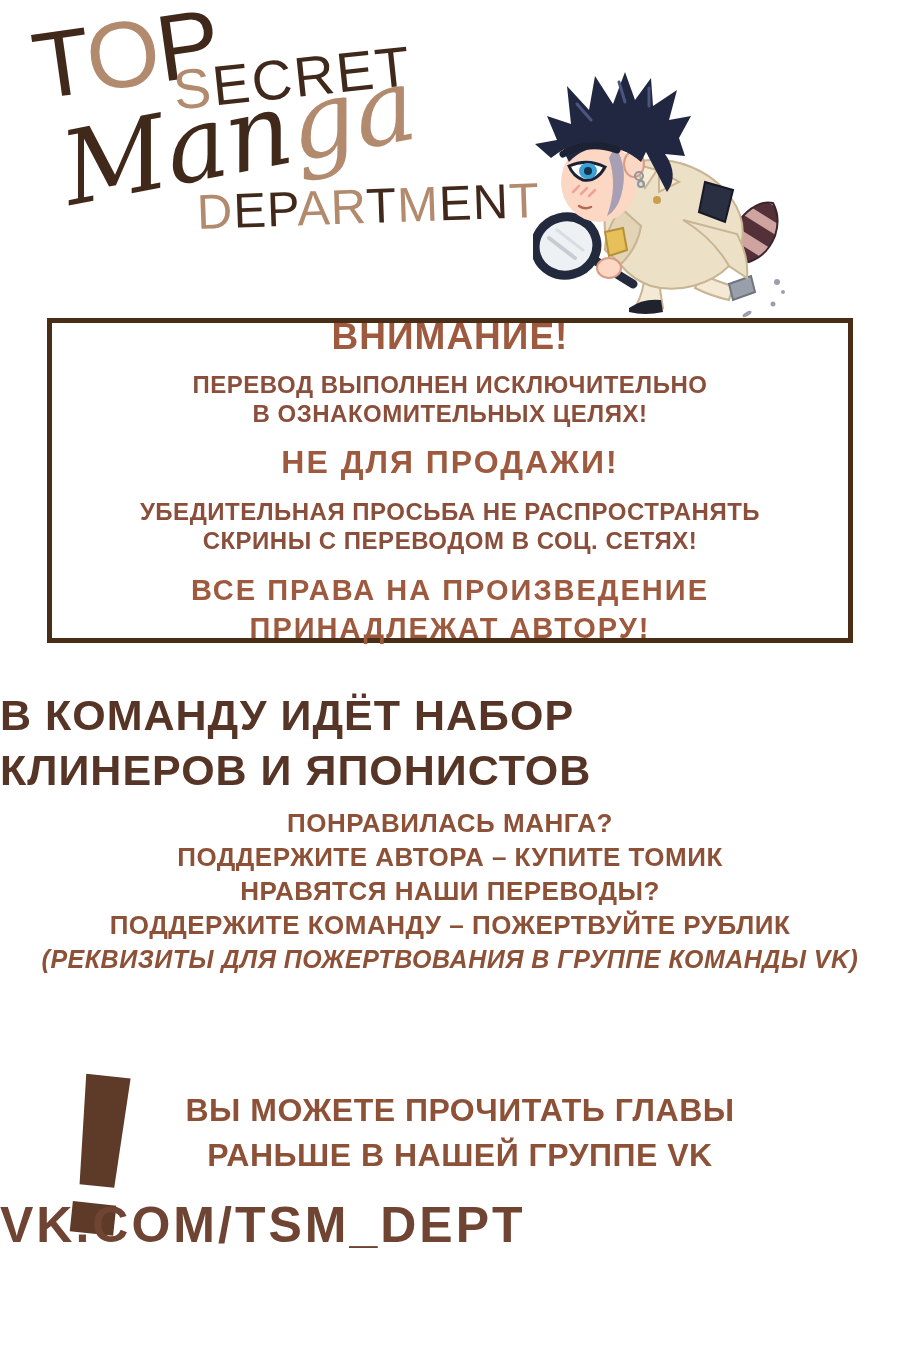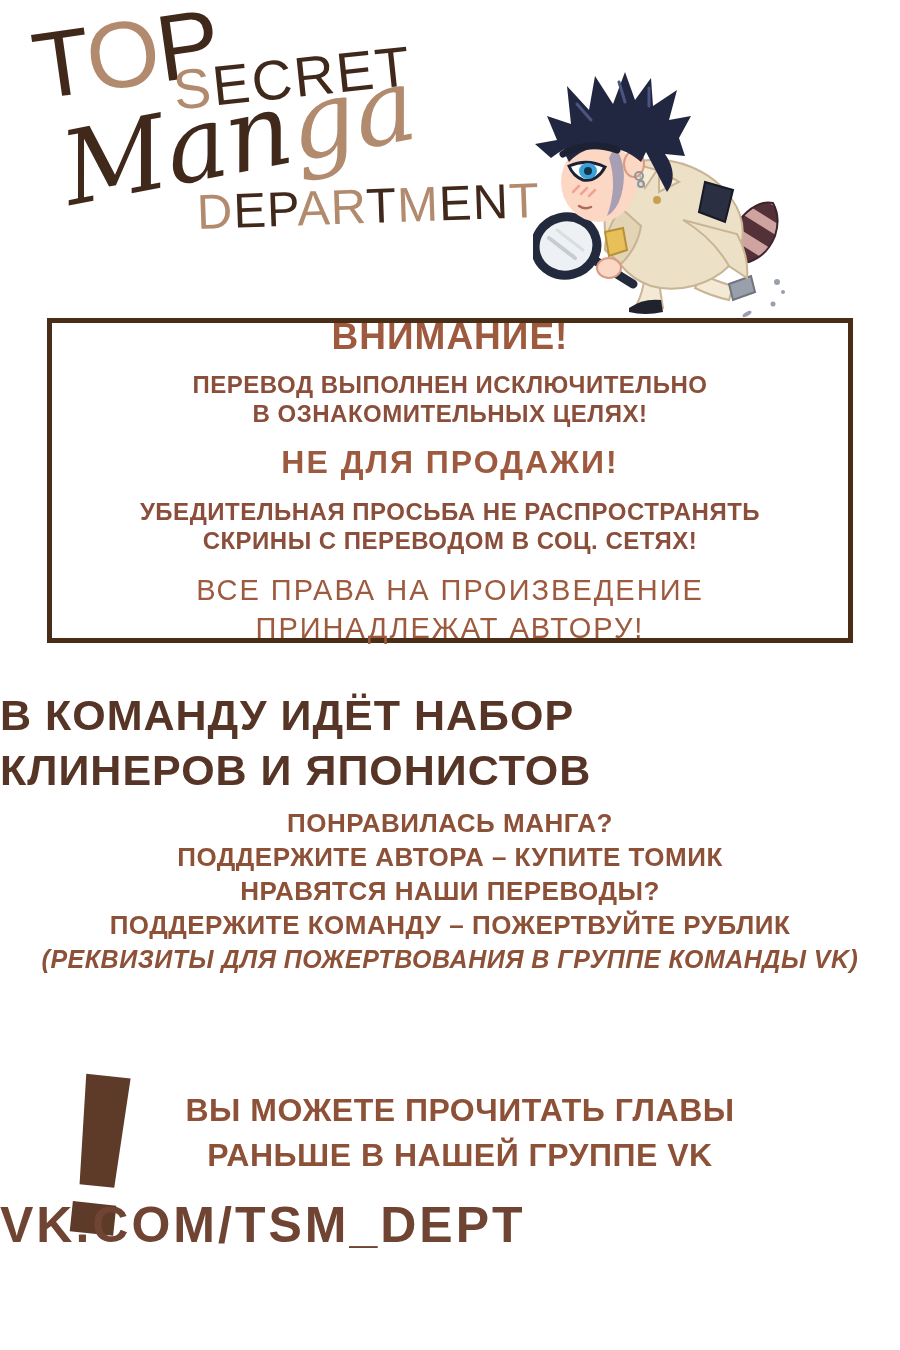--- a/index.html
+++ b/index.html
@@ -54,21 +54,21 @@
     position:absolute;left:47px;top:318px;width:806px;height:325px;
     box-sizing:border-box;border:5px solid var(--border-brown);
     background:#ffffff;
     display:flex;flex-direction:column;align-items:center;justify-content:center;
     text-align:center;gap:2px;
   }
   .warn-title{font-size:37px;font-weight:700;color:var(--accent-red);letter-spacing:1px;margin:2px 0 4px 0;}
   .warn-line{font-size:24px;font-weight:700;color:var(--body-brown);line-height:29px;letter-spacing:.5px;}
   .warn-subtitle{font-size:32px;font-weight:700;color:var(--accent-red);letter-spacing:2px;margin:8px 4px;}
   .warn-group{margin:6px 0;}
-  .warn-rights{font-size:29px;font-weight:400;color:var(--accent-red);line-height:38px;letter-spacing:2px;margin-top:8px;}
+  .warn-rights{font-size:29px;font-weight:700;color:var(--accent-red);line-height:38px;letter-spacing:2px;margin-top:8px;}
   
   .recruit{
     position:absolute;left:0;top:688px;width:900px;
     text-align:left;color:var(--heading-brown);
     font-size:43px;font-weight:700;line-height:55px;letter-spacing:1px;
   }
   
   .support{
     position:absolute;left:0;top:806px;width:900px;
     text-align:center;color:var(--support-brown);

